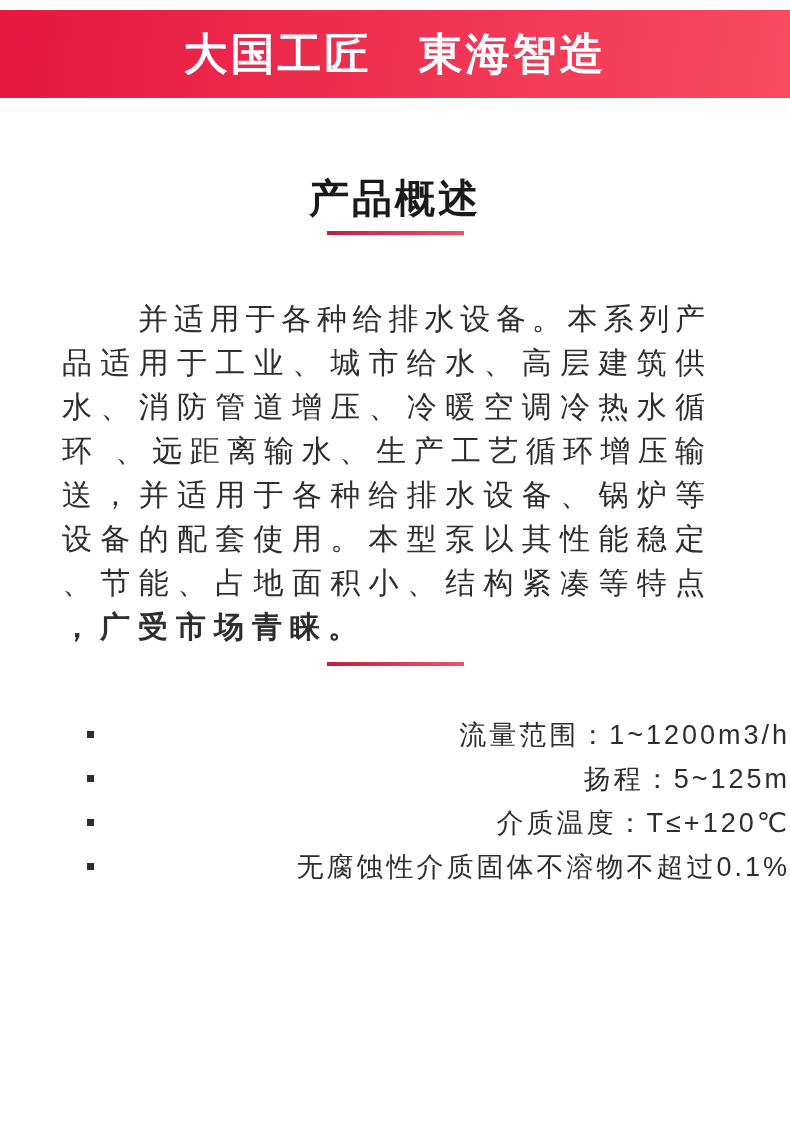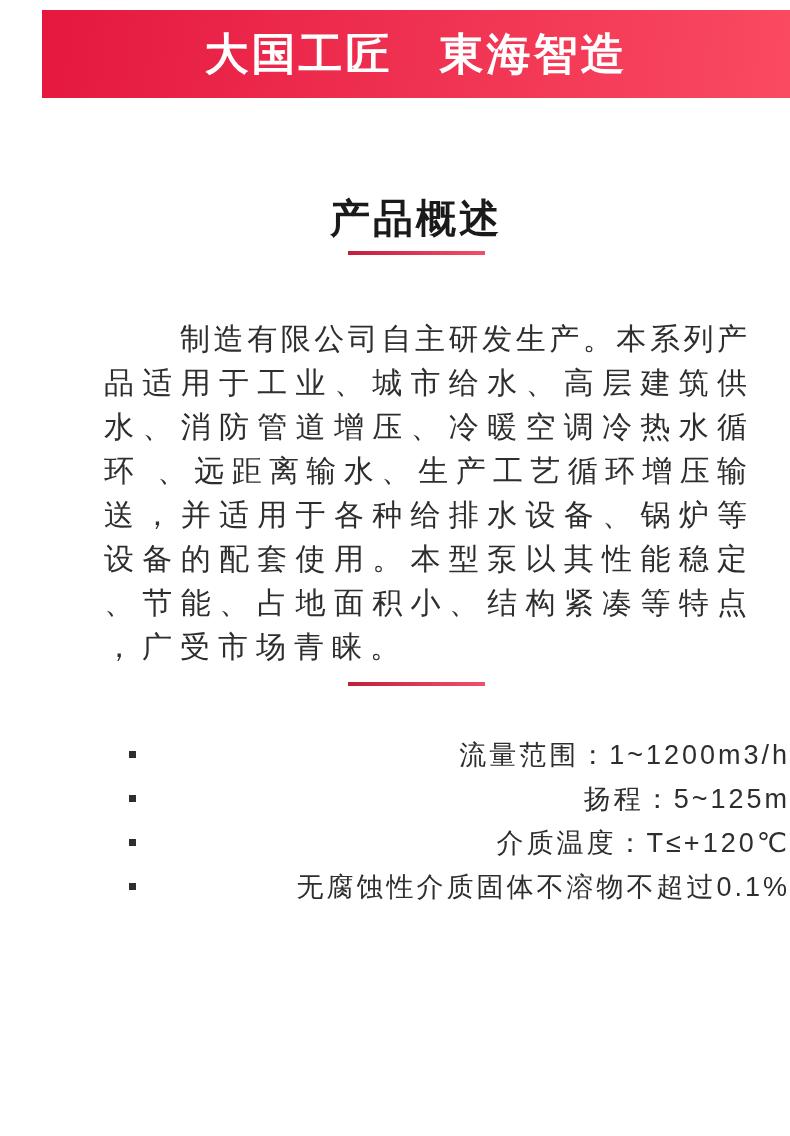--- a/index.html
+++ b/index.html
@@ -17,21 +17,20 @@
     margin: 0;
     padding: 0;
     background: var(--page-background);
     font-family: "Liberation Sans", "DejaVu Sans", sans-serif;
   }
   .page {
     width: 790px;
     height: 1096px;
     overflow: hidden;
     background: var(--page-background);
-    padding-left: 42px;
   }
   .banner {
     margin-top: 10px;
     height: 88px;
     display: flex;
     align-items: center;
     justify-content: center;
     background: linear-gradient(98deg, var(--banner-gradient-from) 0%, var(--banner-gradient-to) 100%);
   }
   .banner h1 {
@@ -43,21 +42,21 @@
   }
   .section-title {
     margin: 0;
     text-align: center;
     font-size: 40px;
     line-height: 40px;
     font-weight: 700;
     letter-spacing: 3px;
     color: var(--title-color);
   }
-  .section-title.overview { margin-top: 100px; }
+  .section-title.overview { margin-top: 80px; }
   .section-title.wc { margin-top: 57px; }
   .divider {
     width: 137px;
     height: 4px;
     margin: 13px auto 0;
     background: linear-gradient(to right, var(--divider-gradient-from), var(--divider-gradient-to));
   }
   .paragraph {
     margin-top: 62px;
     margin-left: 62px;
@@ -70,20 +69,21 @@
     letter-spacing: 2px;
     white-space: nowrap;
     text-align: justify;
     text-align-last: justify;
     text-justify: inter-character;
   }
   .para-line:first-child { text-indent: 76px; }
   .para-line:last-child {
     text-align-last: left;
     letter-spacing: 8px;
+    font-weight: bold;
   }
   .spec-list {
     margin: 47px 0 0;
     padding: 0;
     list-style: none;
     color: var(--body-text-color);
     text-align: right;
   }
   .spec-list li {
     position: relative;
@@ -109,21 +109,21 @@
 <div class="page">
 
   <header class="banner">
     <h1>大国工匠　東海智造</h1>
   </header>
 
   <section>
     <h2 class="section-title overview">产品概述</h2>
     <div class="divider"></div>
     <div class="paragraph">
-      <div class="para-line">制造有限公司自主研发生产。本系列产</div>
+      <div class="para-line">并适用于各种给排水设备。本系列产</div>
       <div class="para-line">品适用于工业、城市给水、高层建筑供</div>
       <div class="para-line">水、消防管道增压、冷暖空调冷热水循</div>
       <div class="para-line">环 、远距离输水、生产工艺循环增压输</div>
       <div class="para-line">送，并适用于各种给排水设备、锅炉等</div>
       <div class="para-line">设备的配套使用。本型泵以其性能稳定</div>
       <div class="para-line">、节能、占地面积小、结构紧凑等特点</div>
       <div class="para-line">，广受市场青睐。</div>
     </div>
   </section>
 

